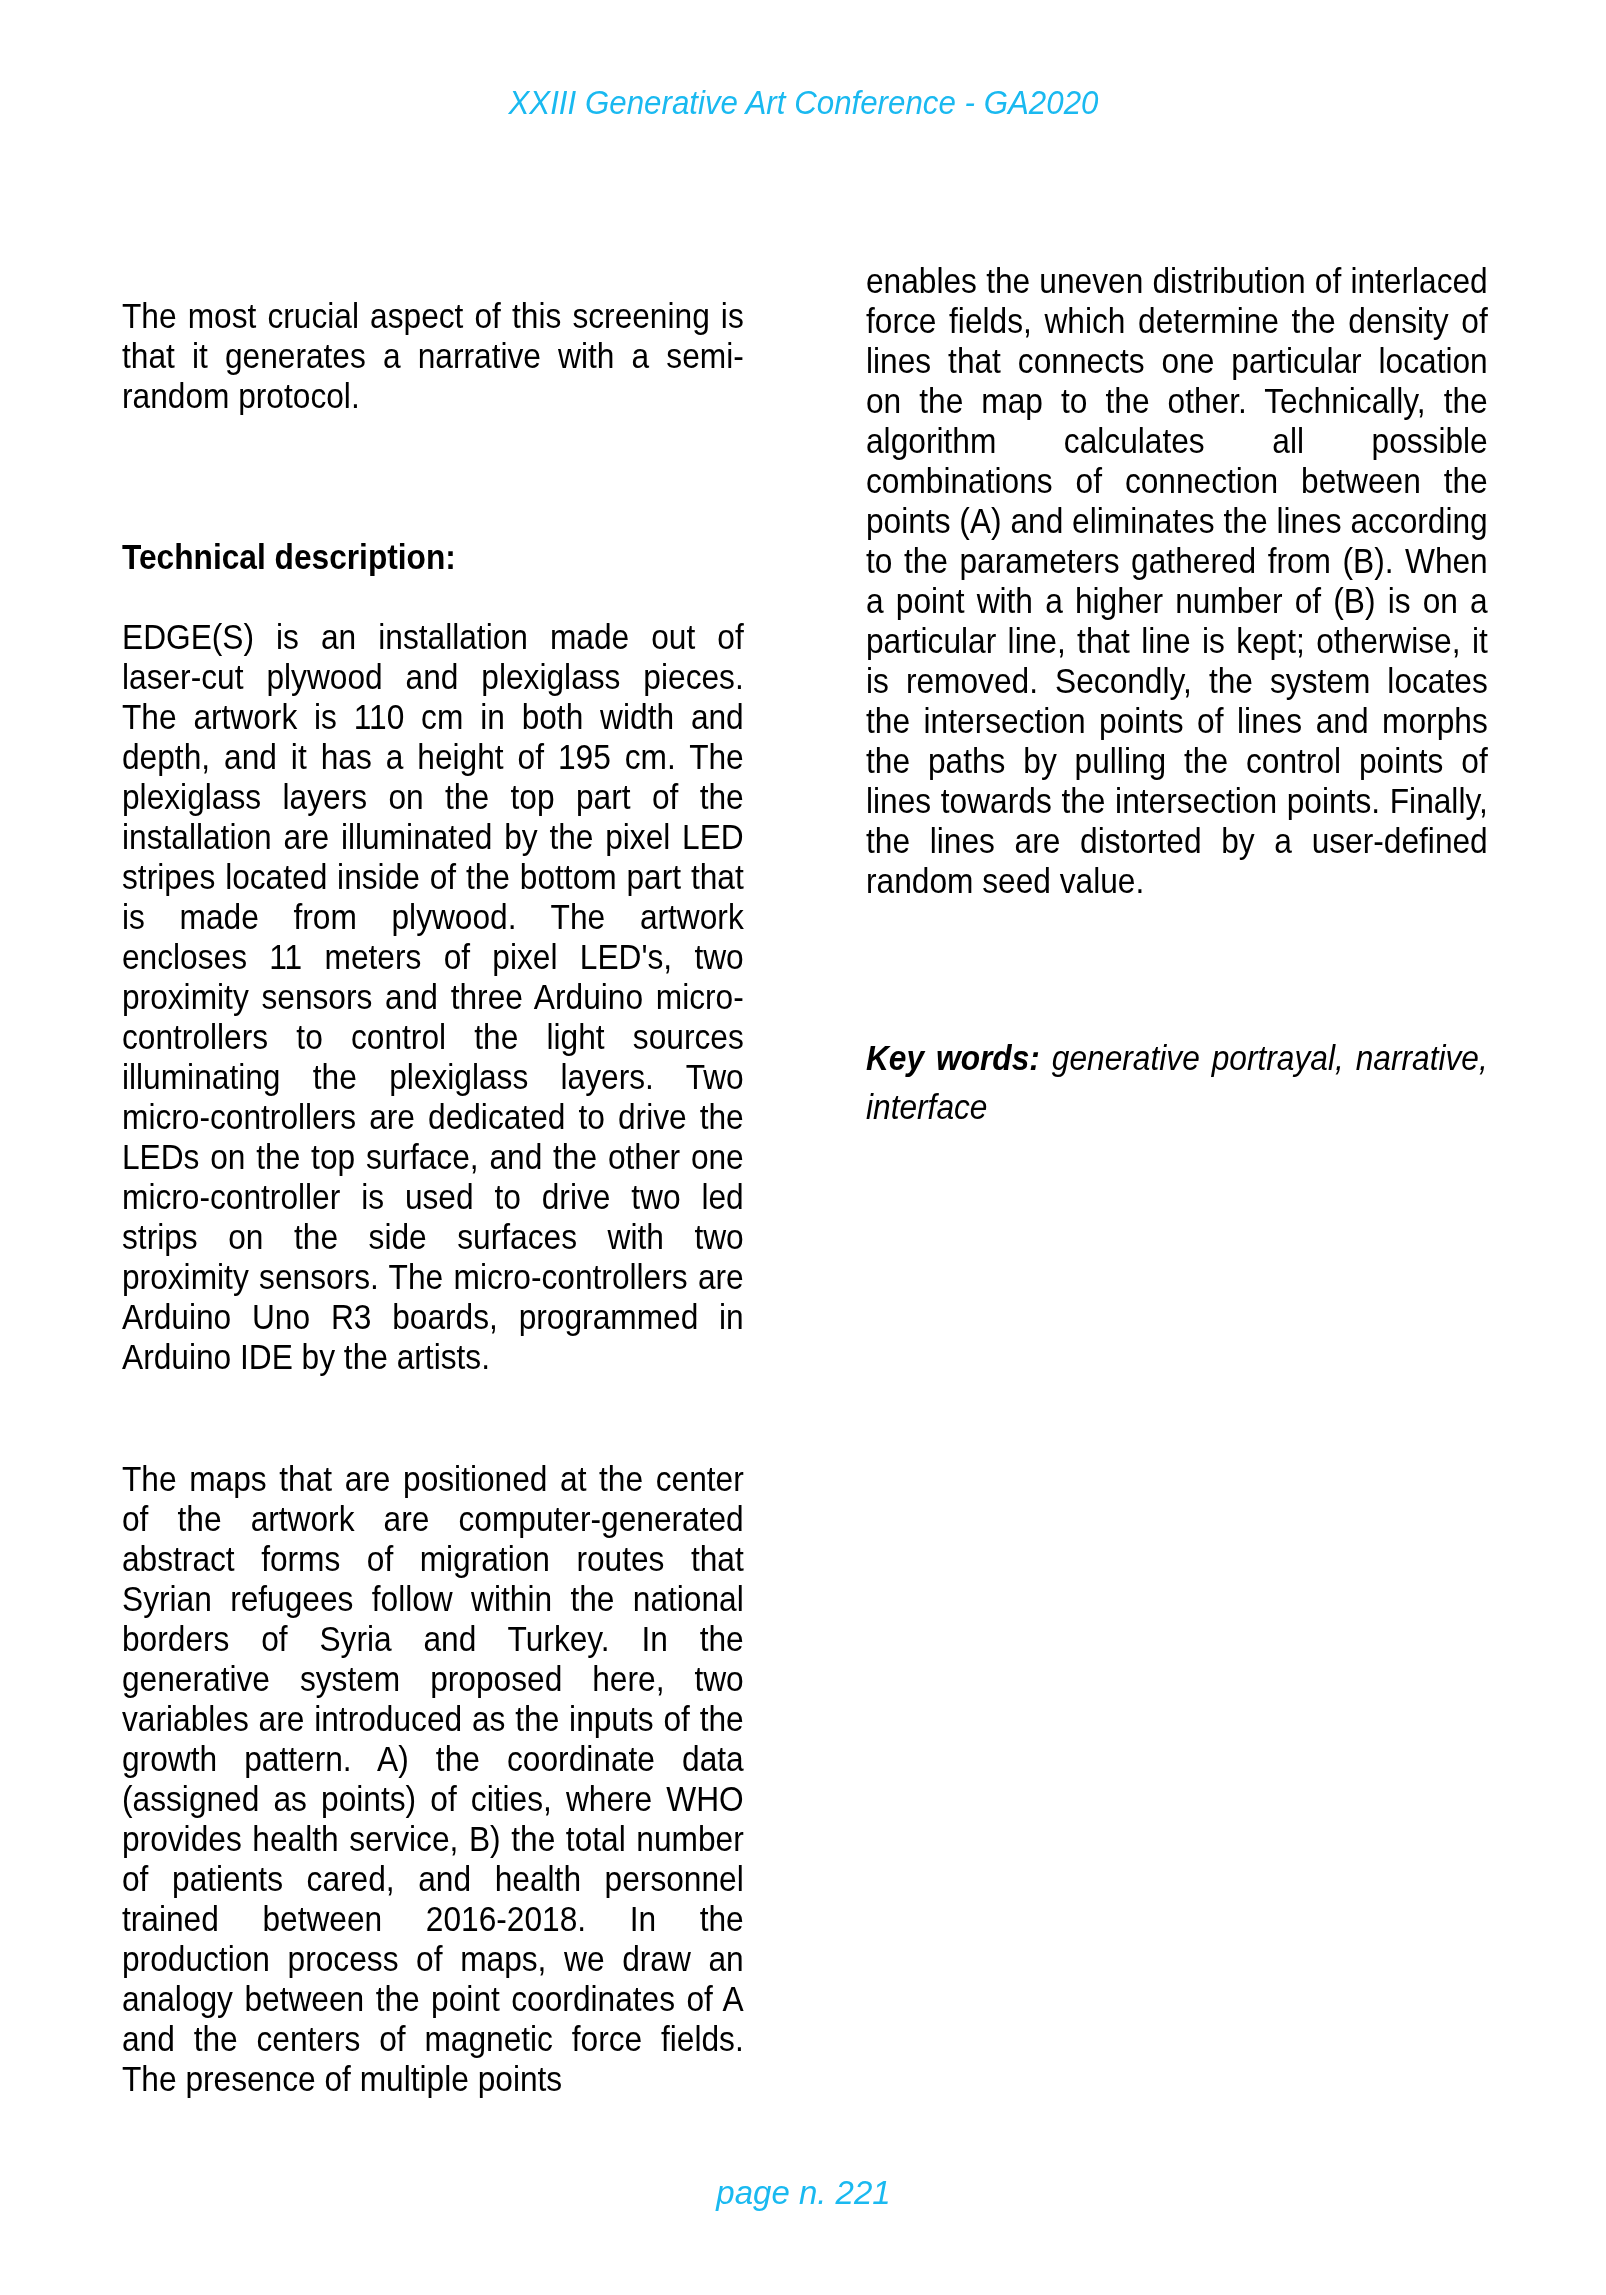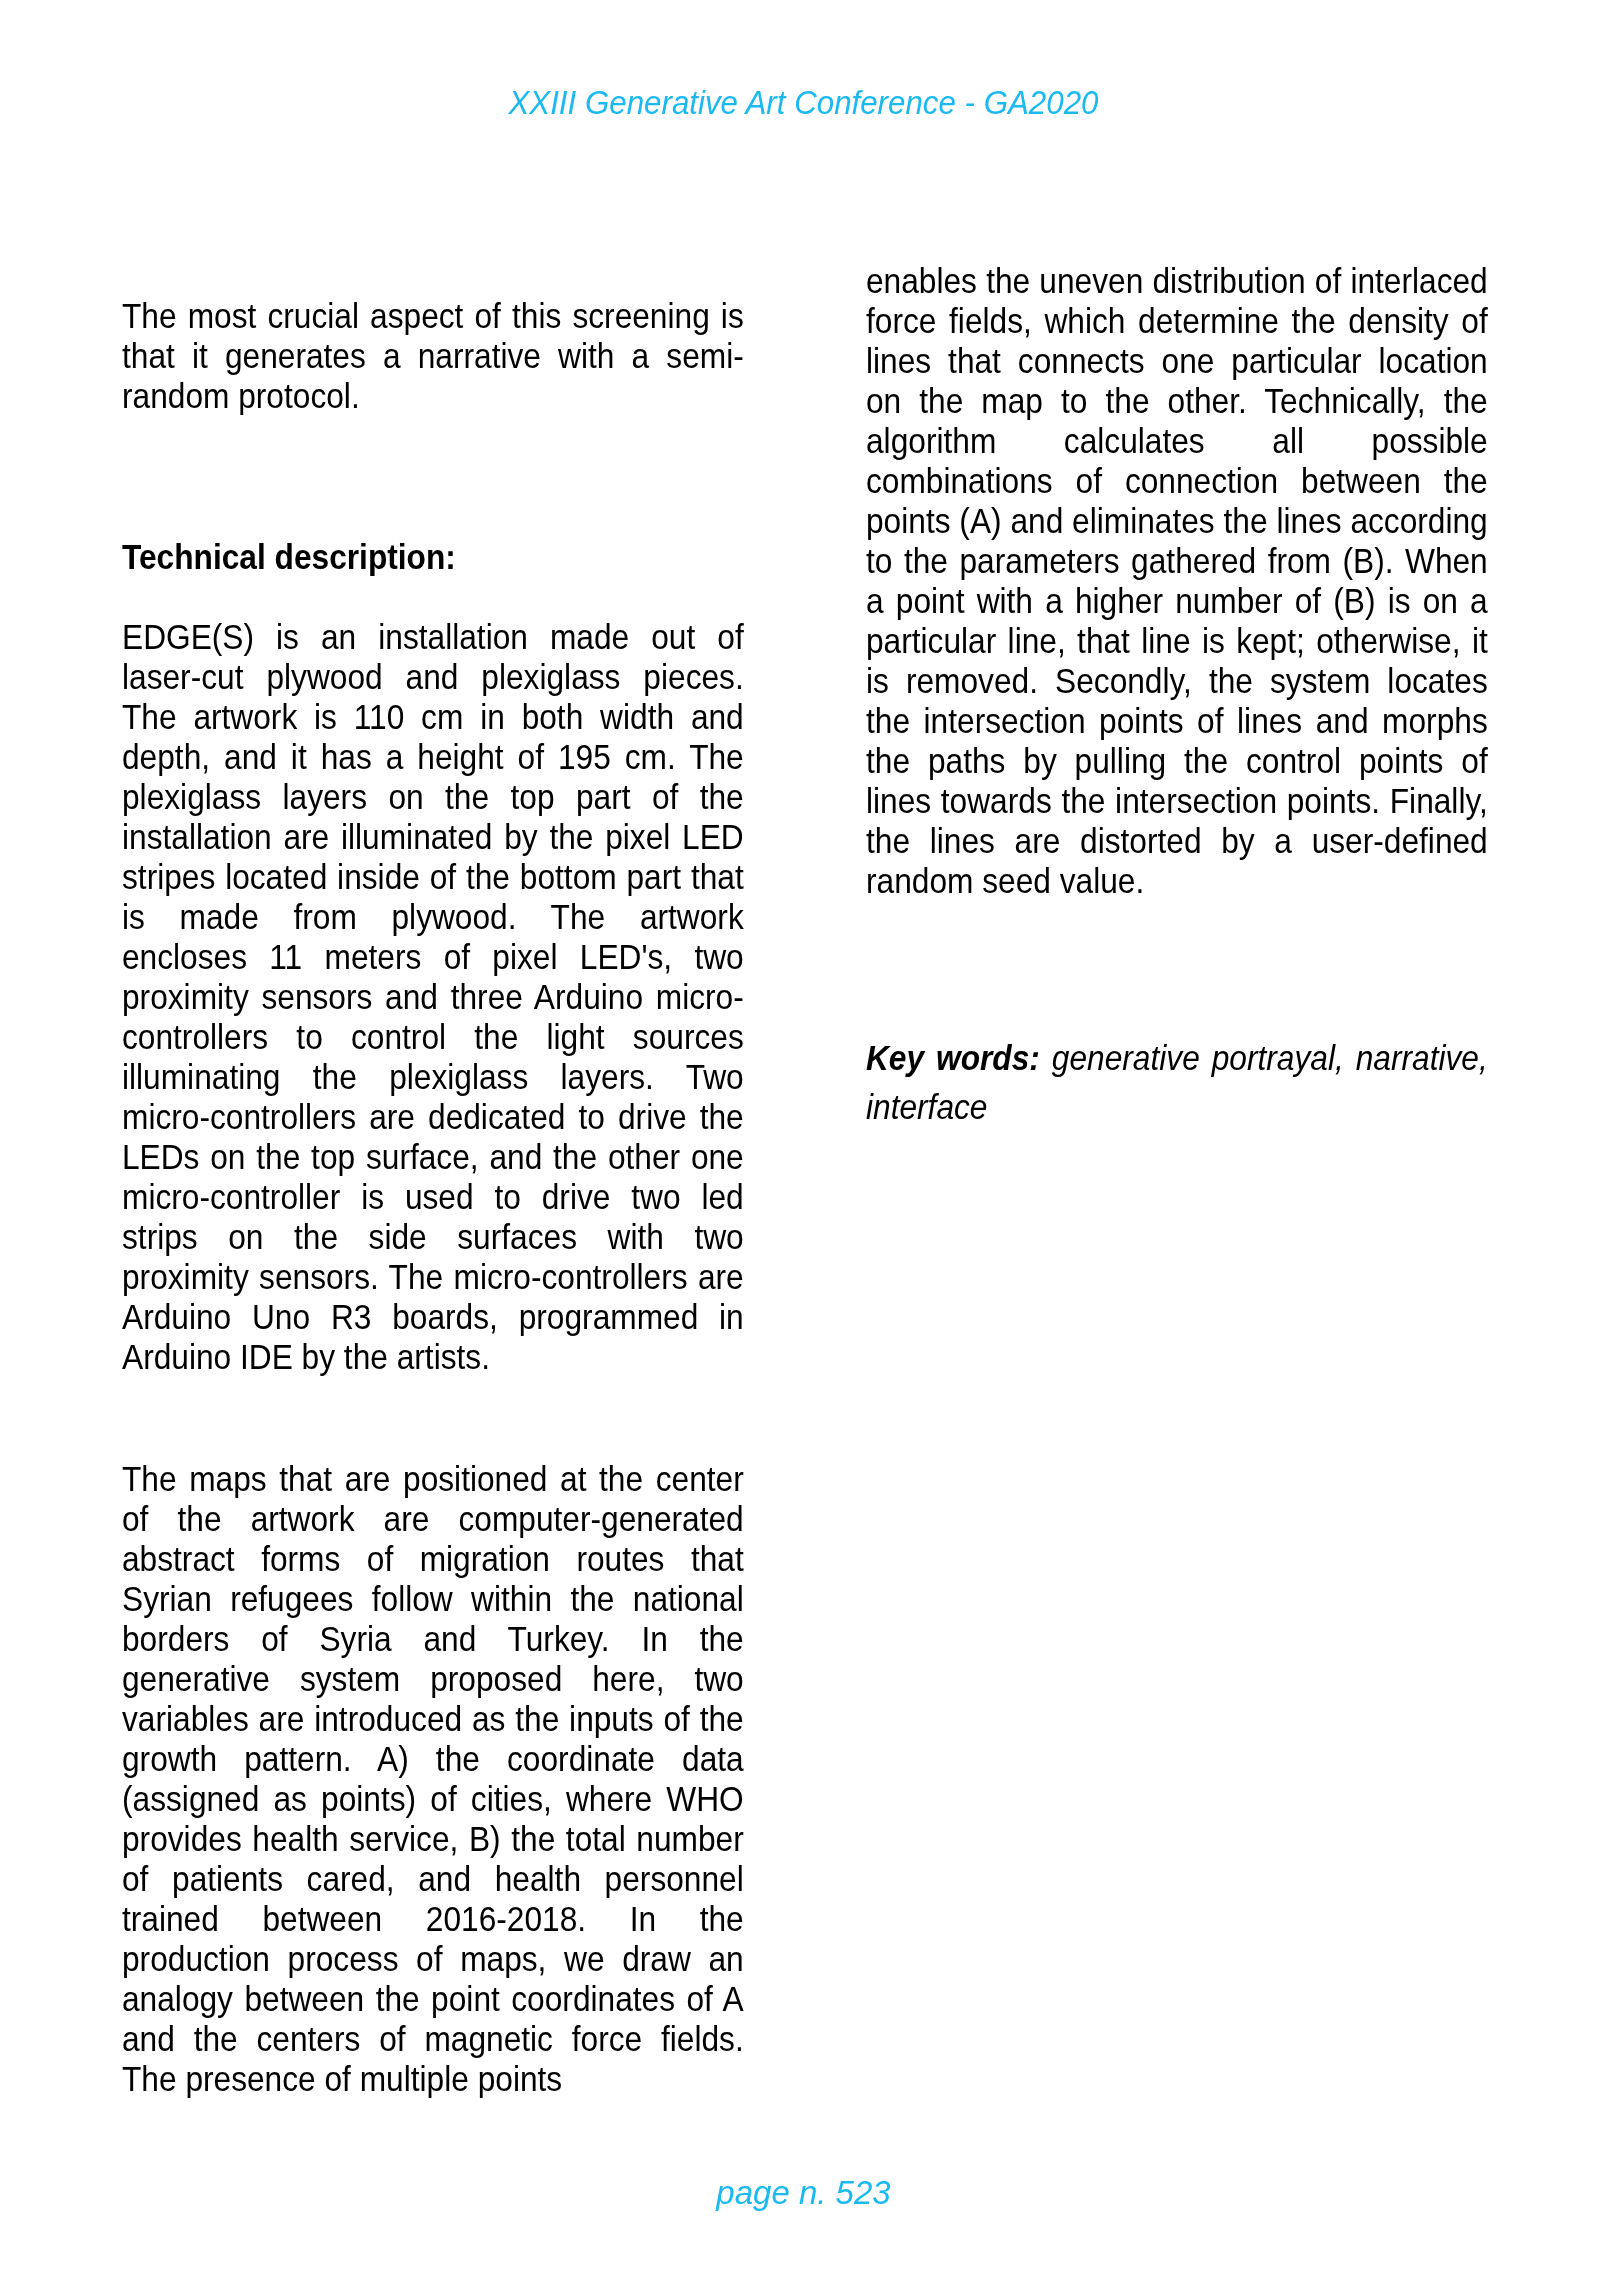--- a/index.html
+++ b/index.html
@@ -53,16 +53,16 @@
   <div class="col col-right">
     <div class="inner">
       <p style="position:absolute; top:261px; width:687px;">enables the uneven distribution of interlaced force fields, which determine the density of lines that connects one particular location on the map to the other. Technically, the algorithm calculates all possible combinations of connection between the points (A) and eliminates the lines according to the parameters gathered from (B). When a point with a higher number of (B) is on a particular line, that line is kept; otherwise, it is removed.  Secondly, the system locates the intersection points of lines and morphs the paths by pulling the control points of lines towards the intersection points. Finally, the lines are distorted by a user-defined random seed value.</p>
       <p class="keywords" style="position:absolute; top:1033px; width:687px;">
         <span class="kw-label">Key words:</span>
         <span class="kw-values">generative portrayal, narrative, interface</span>
       </p>
     </div>
   </div>
 
-  <div class="page-number">page n. 523</div>
+  <div class="page-number">page n. 221</div>
 
 </div>
 
 
 </body></html>

